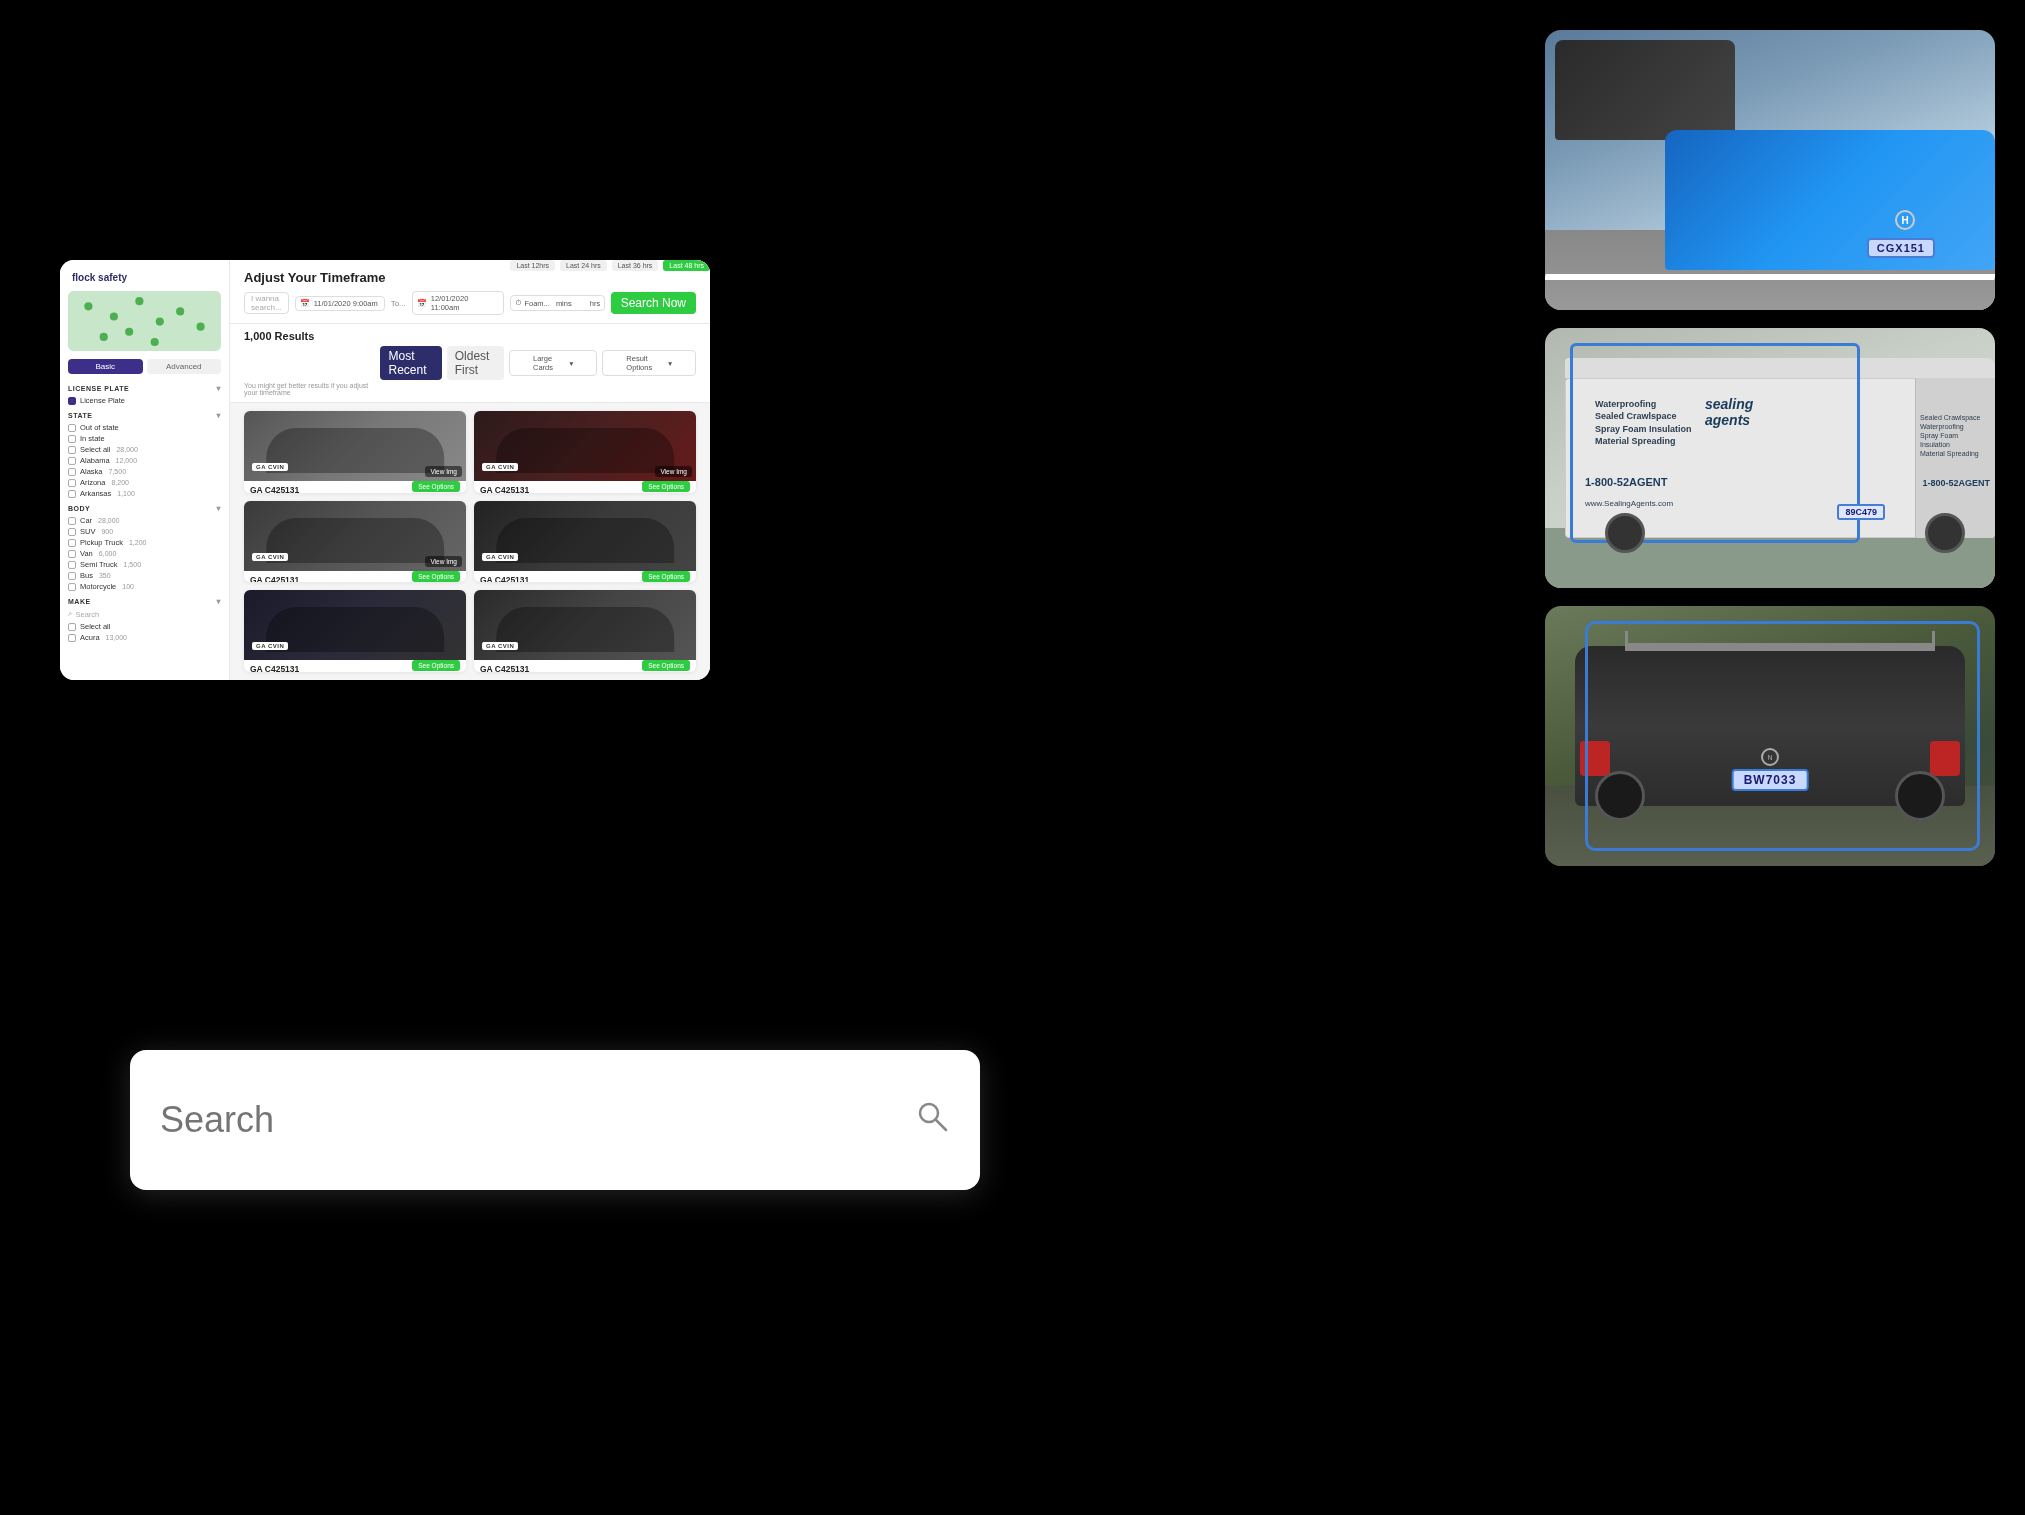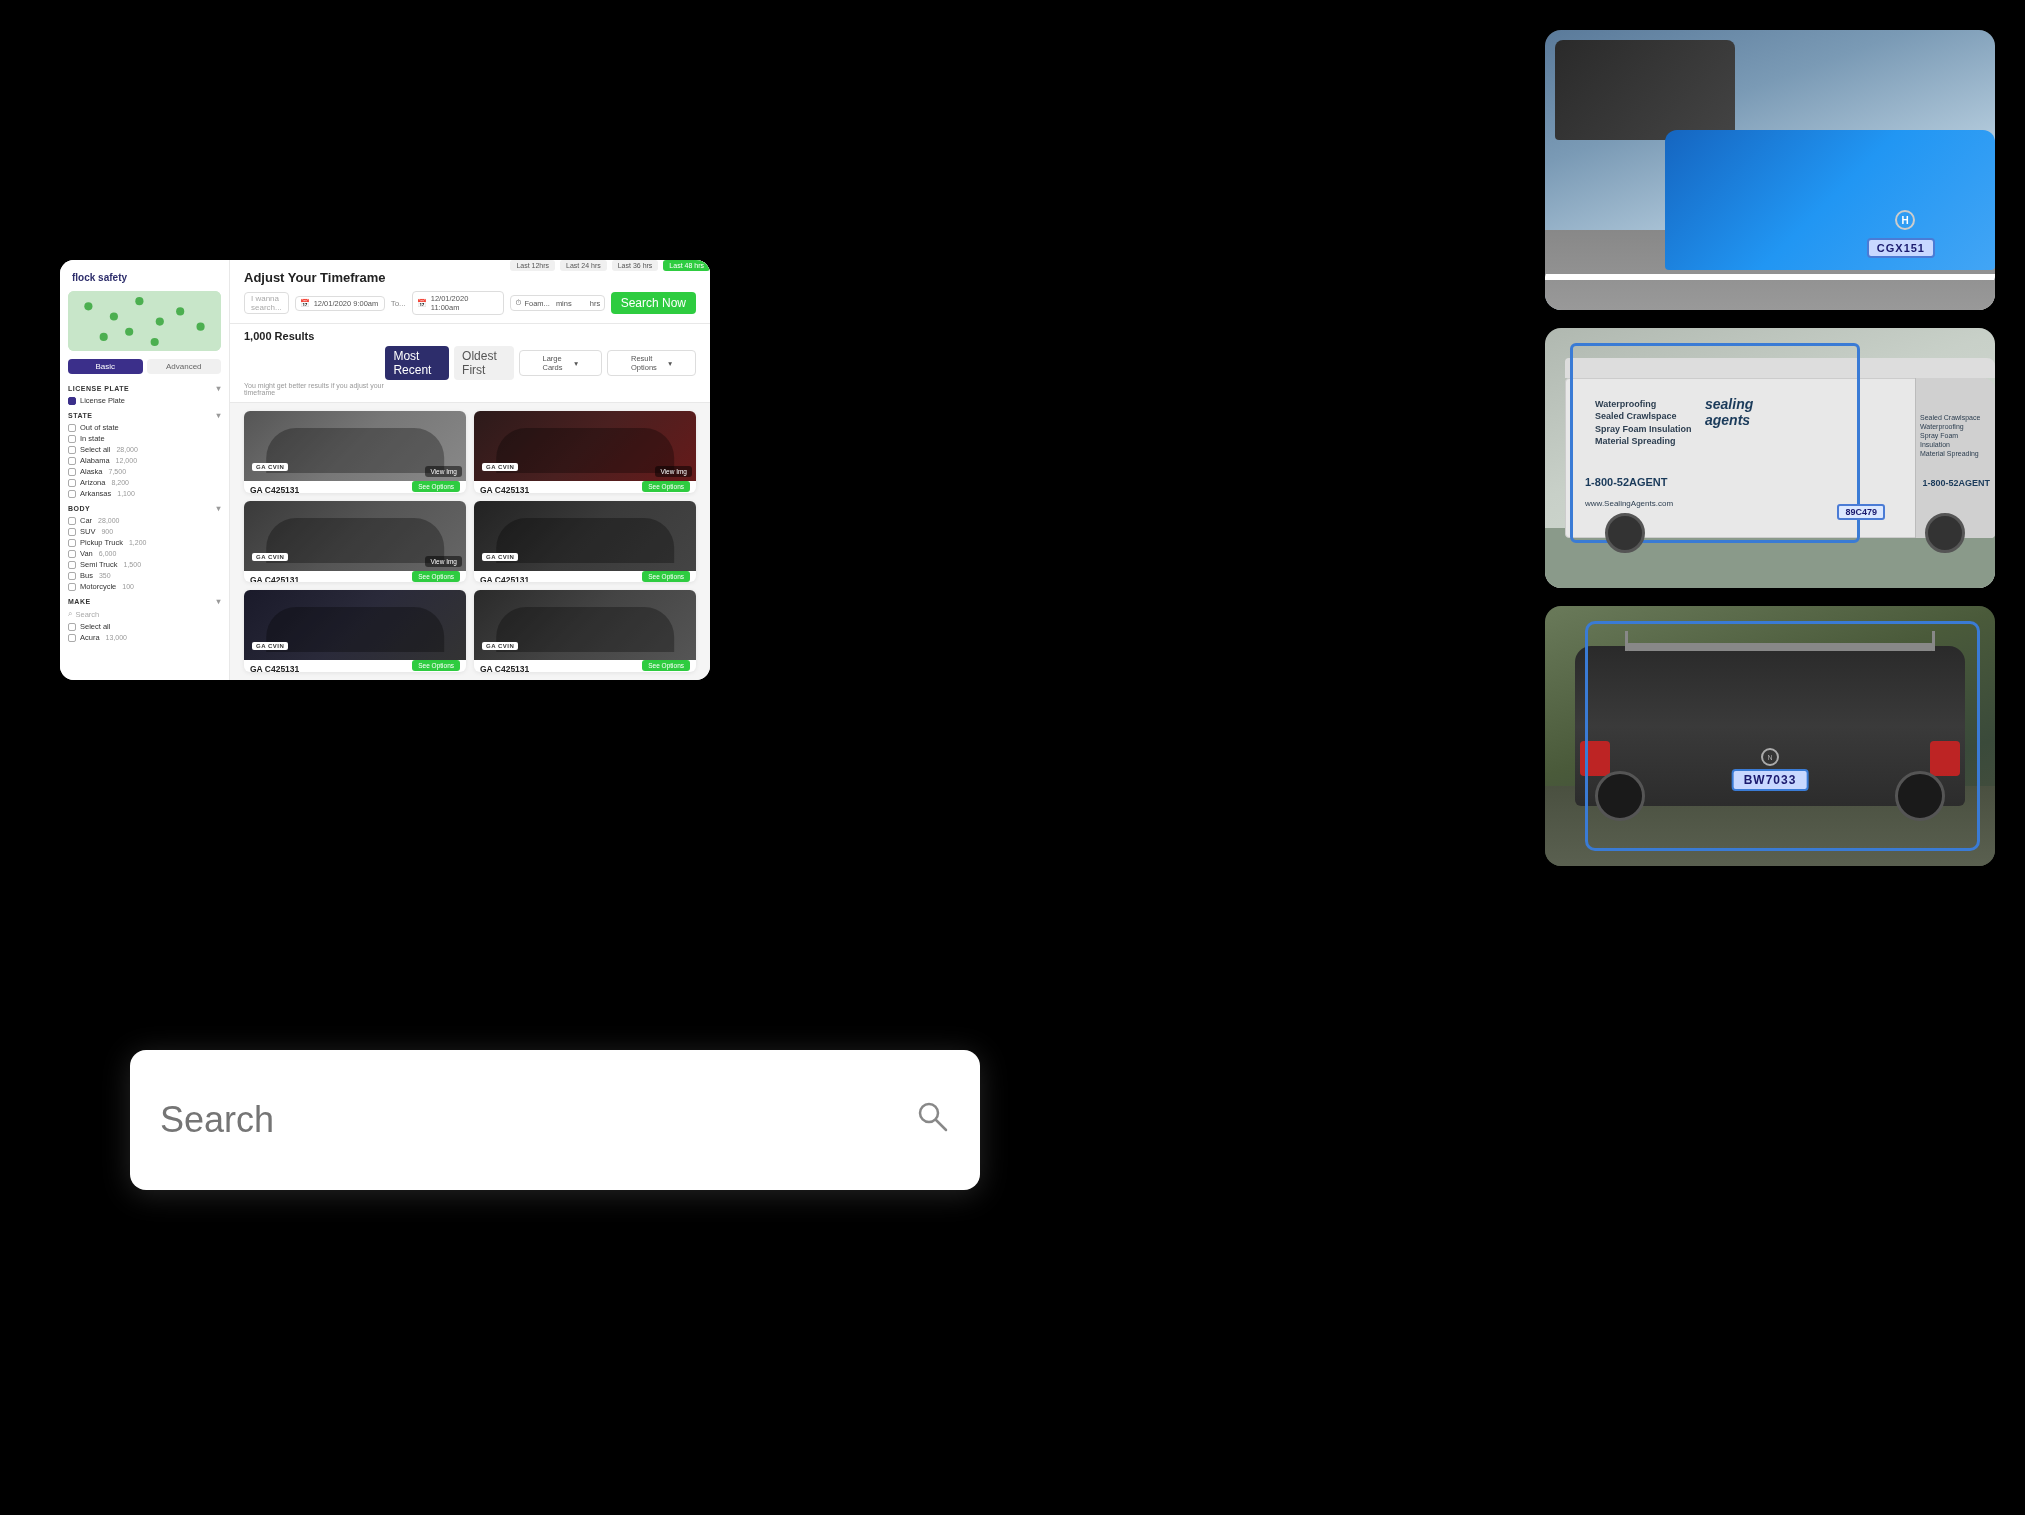--- a/index.html
+++ b/index.html
@@ -303,21 +303,21 @@
 
     .dropdown-select {
       padding: 3px 23px;
       background: #fff;
       border: 1px solid #ddd;
       border-radius: 4px;
       font-size: 7.5px;
       color: #555;
       display: flex;
       align-items: center;
-      gap: 5px;
+      gap: 15px;
       cursor: pointer;
     }
 
     
     .cards-grid {
       display: grid;
       grid-template-columns: repeat(2, 1fr);
       gap: 8px;
       padding: 8px 14px;
       overflow: hidden;
@@ -658,21 +658,21 @@
         <div class="tf-btn">Last 12hrs</div>
         <div class="tf-btn">Last 24 hrs</div>
         <div class="tf-btn">Last 36 hrs</div>
         <div class="tf-btn active">Last 48 hrs</div>
       </div>
 
       <div class="search-bar-row">
         <div class="search-input-box" style="color:#aaa;display:flex;align-items:center;font-size:8px;">I wanna search...</div>
         <div class="date-field">
           <span class="date-icon">📅</span>
-          <span>12/01/2020 9:00am</span>
+          <span>11/01/2020 9:00am</span>
         </div>
         <div class="to-label">To...</div>
         <div class="date-field">
           <span class="date-icon">📅</span>
           <span>12/01/2020 11:00am</span>
         </div>
         <div class="time-field">
           <span>⏱</span>
           <span>Foam...</span>
           <span style="margin-left:3px;">mins</span>

